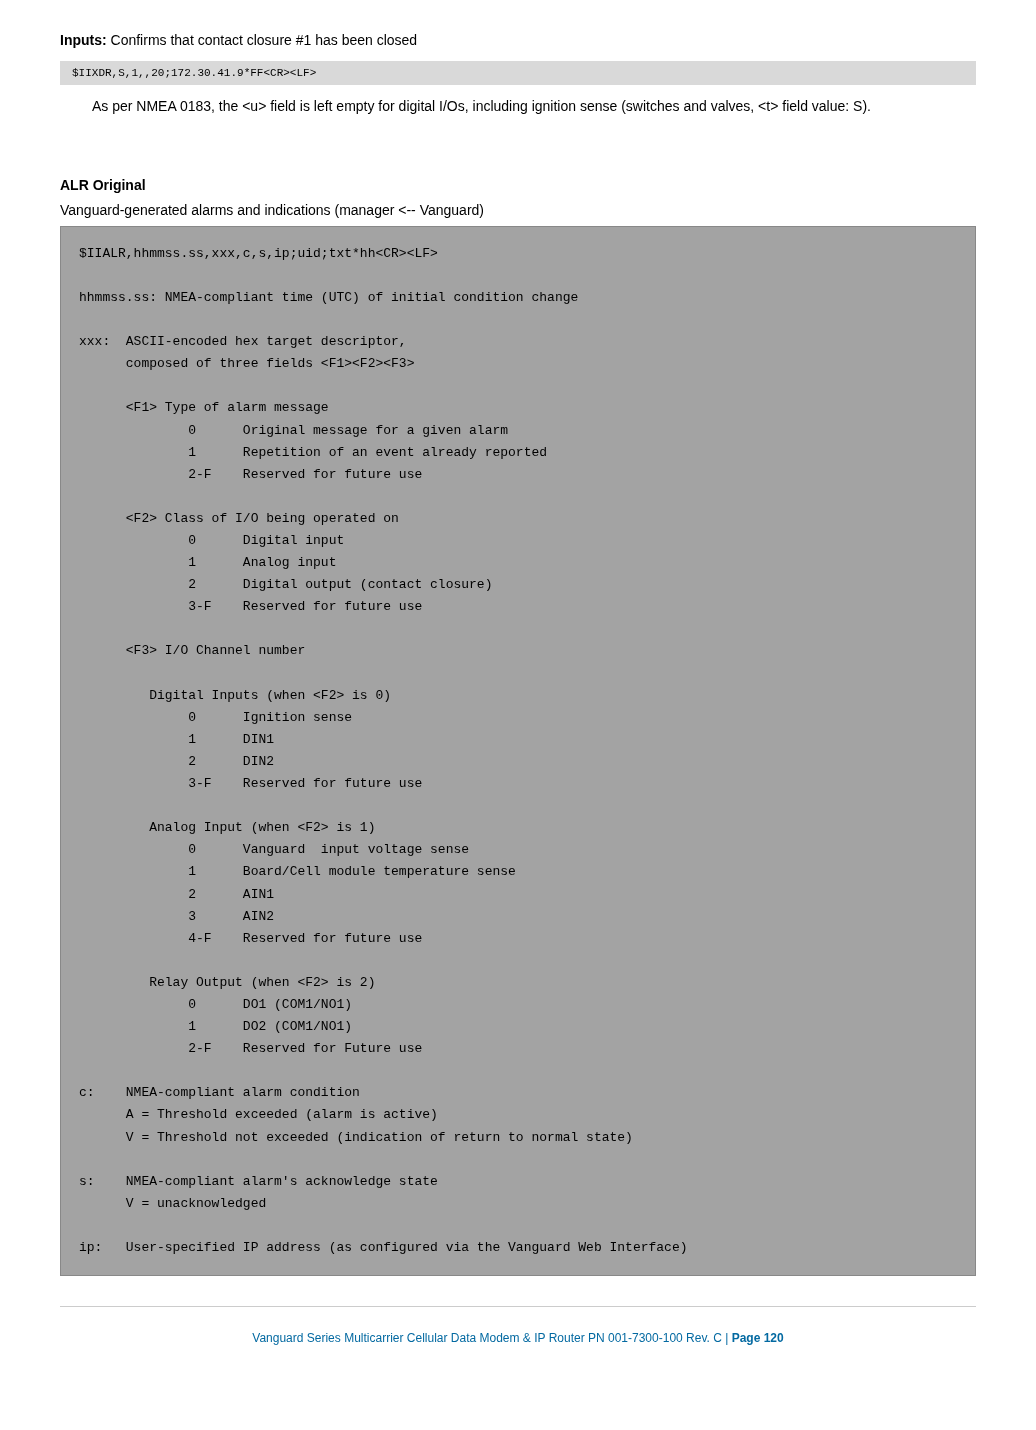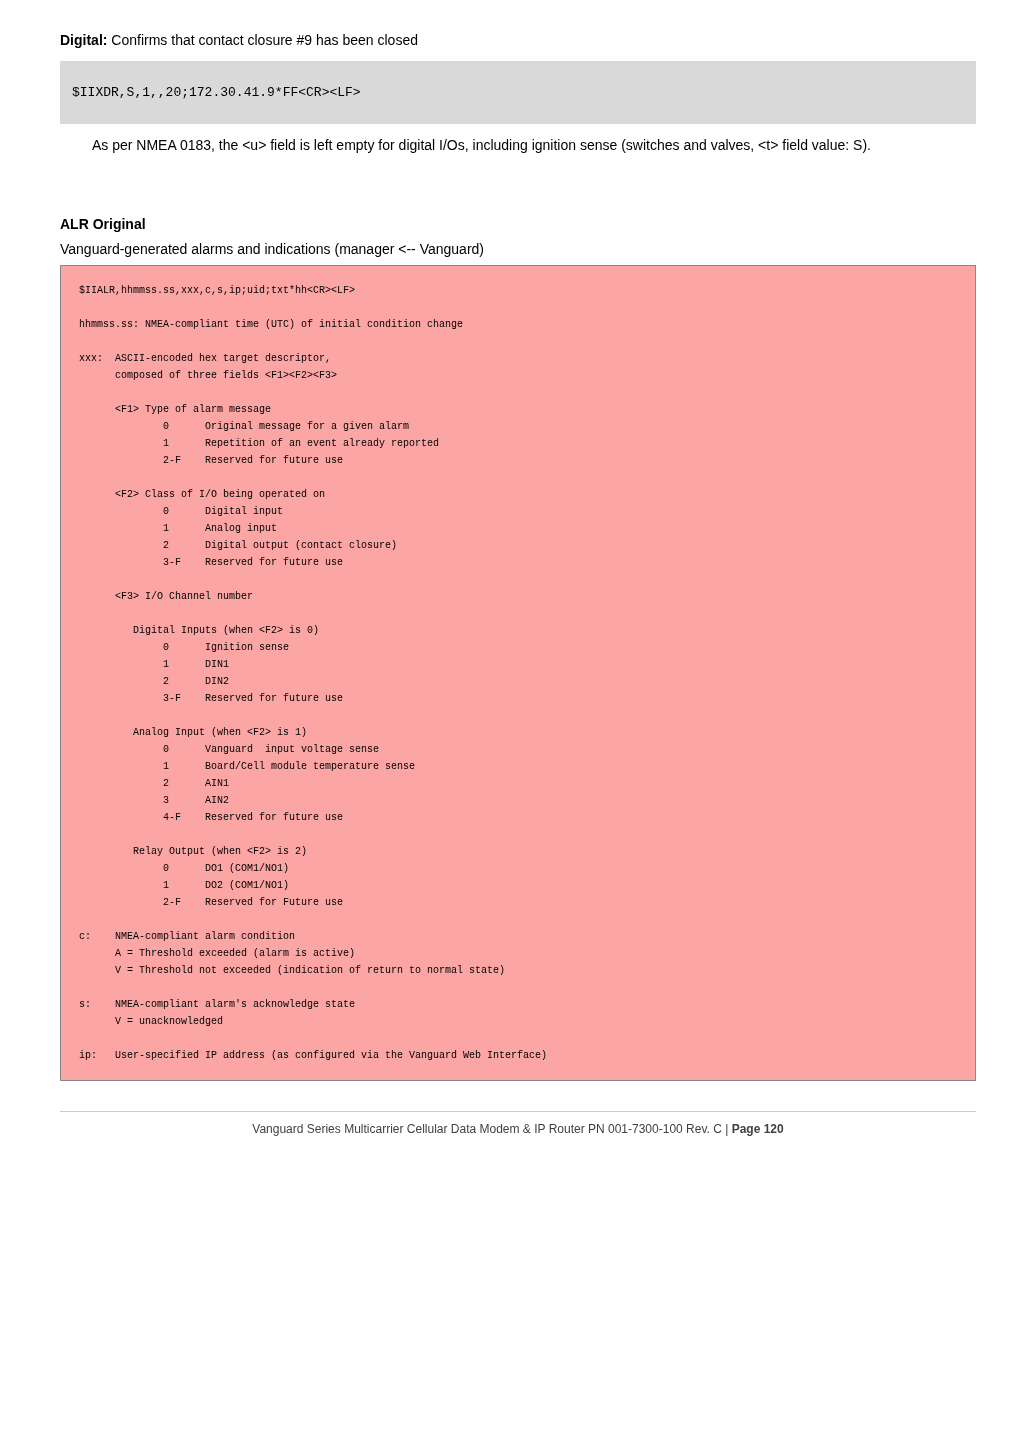--- a/index.html
+++ b/index.html
@@ -16,22 +16,22 @@
       margin-bottom: 10px;
       line-height: 1.5;
     }
     .example-line b {
       font-weight: bold;
     }
     .code-block-inline {
       display: block;
       background: #d9d9d9;
       font-family: 'Courier New', Courier, monospace;
-      font-size: 13px;
-      padding: 24px 12px;
+      font-size: 11px;
+      padding: 6px 12px;
       margin: 10px 0;
       border: none;
     }
     .paragraph {
       line-height: 1.6;
       margin-bottom: 10px;
       margin-left: 32px;
     }
     .spacer {
       height: 20px;
@@ -42,44 +42,44 @@
       margin-top: 10px;
     }
     .sub-paragraph {
       line-height: 1.6;
       margin-bottom: 4px;
     }
     .main-code-box {
       border: 1.5px solid #888;
       padding: 16px 18px;
       font-family: 'Courier New', Courier, monospace;
-      font-size: 10px;
+      font-size: 13px;
       line-height: 1.7;
       margin-bottom: 20px;
       white-space: pre;
-      background: #fca5a5;
+      background: #a3a3a3;
     }
     .footer {
       text-align: center;
       font-size: 12px;
-      color: #404040;
+      color: #0369a1;
       border-top: 1px solid #ccc;
-      padding-top: 10px;
+      padding-top: 24px;
       margin-top: 30px;
     }
     .footer b {
       font-weight: bold;
     }
   </style>
 </head>
 <body>
 
 <div class="example-line">
-  <b>Digital:</b>
-  <span>Confirms that contact closure #9 has been closed</span>
+  <b>Inputs:</b>
+  <span>Confirms that contact closure #1 has been closed</span>
 </div>
 
 <code class="code-block-inline">$IIXDR,S,1,,20;172.30.41.9*FF&lt;CR&gt;&lt;LF&gt;</code>
 
 <p class="paragraph">As per NMEA 0183, the &lt;u&gt; field is left empty for digital I/Os, including ignition sense (switches and valves, &lt;t&gt; field value: S).</p>
 
 <div class="spacer"></div>
 <div class="spacer"></div>
 
 <p class="section-heading">ALR Original</p>

